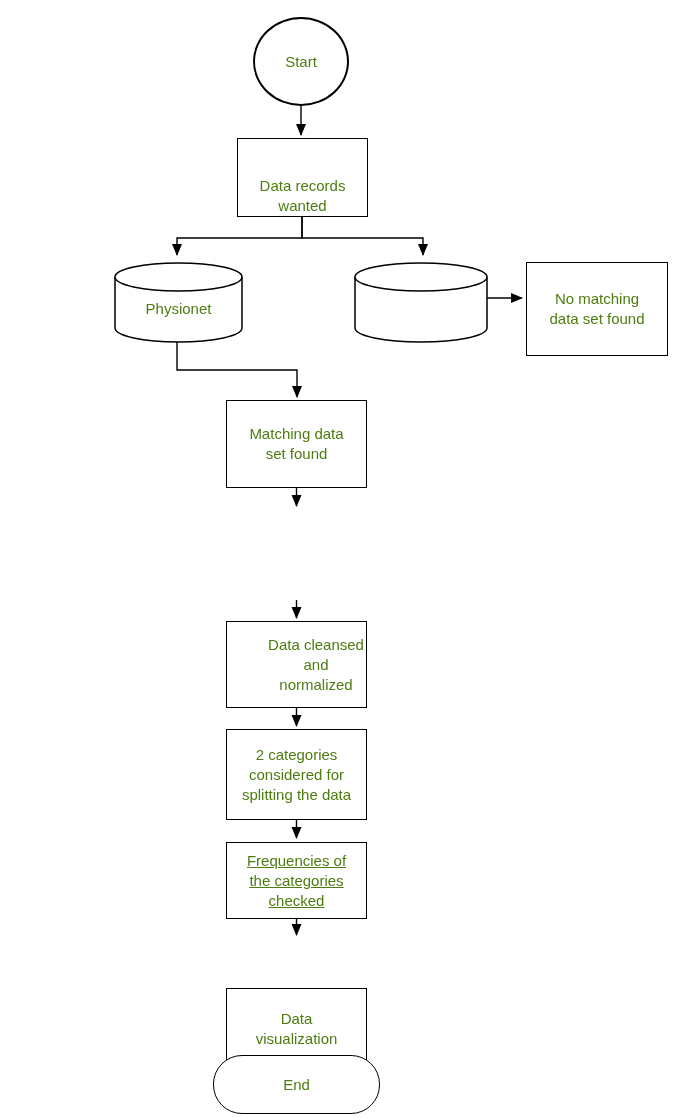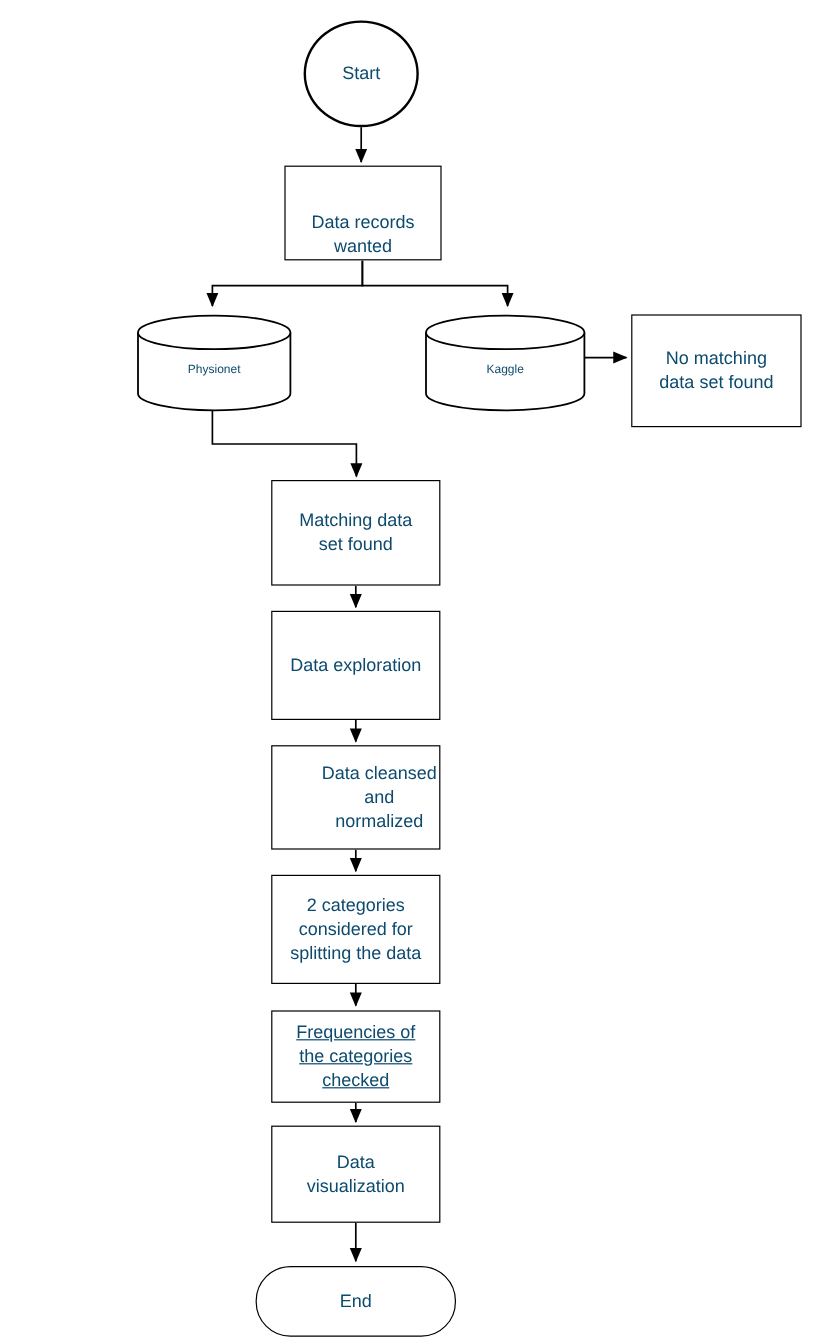--- a/index.html
+++ b/index.html
@@ -2,21 +2,21 @@
 <html><head>
 <meta charset="utf-8">
 <style>
   html, body { margin: 0; padding: 0; background: #ffffff; }
   .canvas {
     position: relative;
     width: 685px;
     height: 1118px;
     background: #ffffff;
     font-family: "Liberation Sans", sans-serif;
-    color: #0c4a6e;
+    color: #4d7c0f;
     overflow: hidden;
   }
   .layer {
     position: absolute;
     left: 0; top: 0;
     width: 685px; height: 1118px;
   }
   .node {
     position: absolute;
     display: flex;
@@ -43,35 +43,35 @@
     width: 167px; height: 59px;
     border: 1.6px solid #000000;
     border-radius: 29px;
   }
   .cyl-label {
     position: absolute;
     display: flex;
     align-items: center;
     justify-content: center;
     text-align: center;
-    font-size: 10px;
+    font-size: 15px;
     line-height: 20px;
     background: transparent;
     padding-top: 13px;
     box-sizing: border-box;
   }
   
   .n-records       { left: 237px; top: 138px;  width: 131px; height: 79px; align-items: flex-end; }
   .n-nomatch       { left: 526px; top: 262px;  width: 142px; height: 94px; }
   .n-matching      { left: 226px; top: 400px;  width: 141px; height: 88px; }
   .n-exploration   { left: 226px; top: 509px;  width: 141px; height: 91px; }
   .n-cleansed      { left: 226px; top: 621px;  width: 141px; height: 87px; padding-left: 39px; }
   .n-categories    { left: 226px; top: 729px;  width: 141px; height: 91px; }
   .n-frequencies   { left: 226px; top: 842px;  width: 141px; height: 77px; text-decoration: underline; }
-  .n-visualization { left: 226px; top: 938px;  width: 141px; height: 81px; }
+  .n-visualization { left: 226px; top: 988px;  width: 141px; height: 81px; }
   
   .l-physionet { left: 115px; top: 263px; width: 127px; height: 79px; }
   .l-kaggle    { left: 355px; top: 263px; width: 132px; height: 79px; }
 
   svg .conn { stroke: #000000; stroke-width: 1.4; fill: none; }
   svg .shape { stroke: #000000; stroke-width: 1.5; fill: #ffffff; }
 </style>
 </head>
 <body>
 
@@ -113,37 +113,31 @@
 
   <div class="node rect n-records">
     <span>Data records
 wanted</span>
   </div>
 
   <div class="cyl-label l-physionet">
     <span>Physionet</span>
   </div>
 
-  <div class="cyl-label l-kaggle">
-    <span>Kaggle</span>
-  </div>
 
   <div class="node rect n-nomatch">
     <span>No matching
 data set found</span>
   </div>
 
   <div class="node rect n-matching">
     <span>Matching data
 set found</span>
   </div>
 
-  <div class="node rect n-exploration">
-    <span>Data exploration</span>
-  </div>
 
   <div class="node rect n-cleansed">
     <span>Data cleansed
 and normalized</span>
   </div>
 
   <div class="node rect n-categories">
     <span>2 categories
 considered for
 splitting the data</span>

